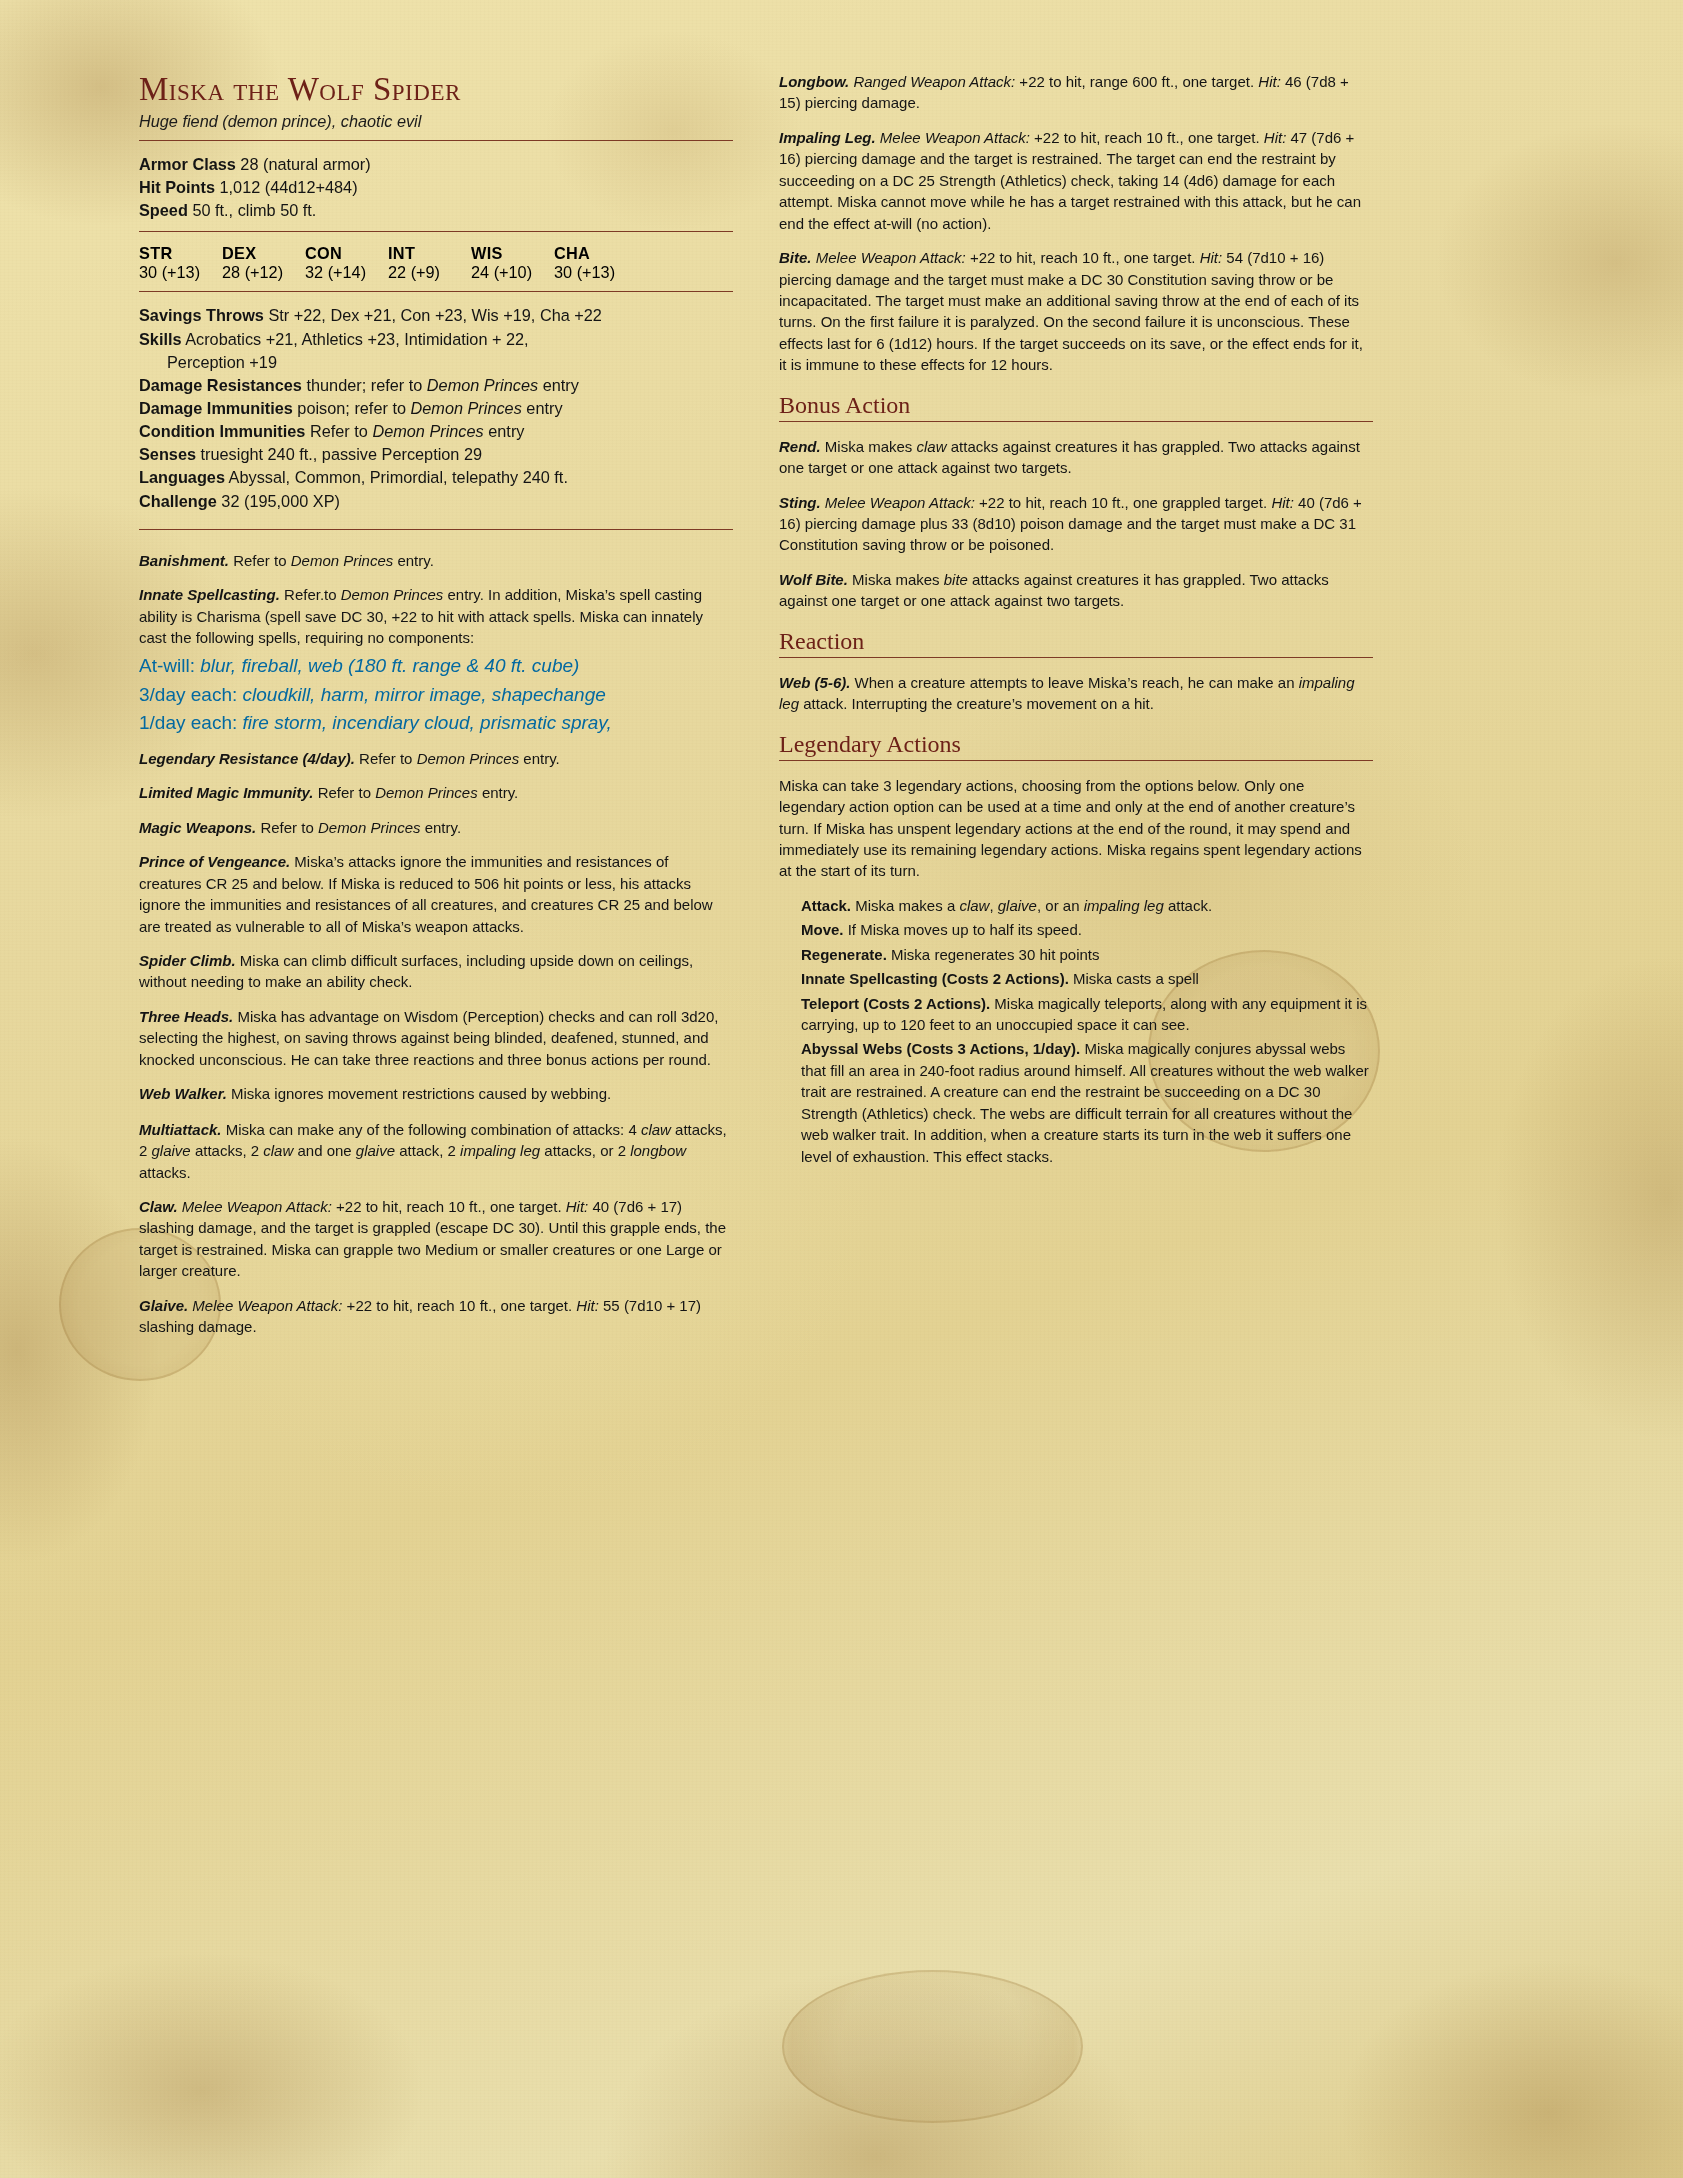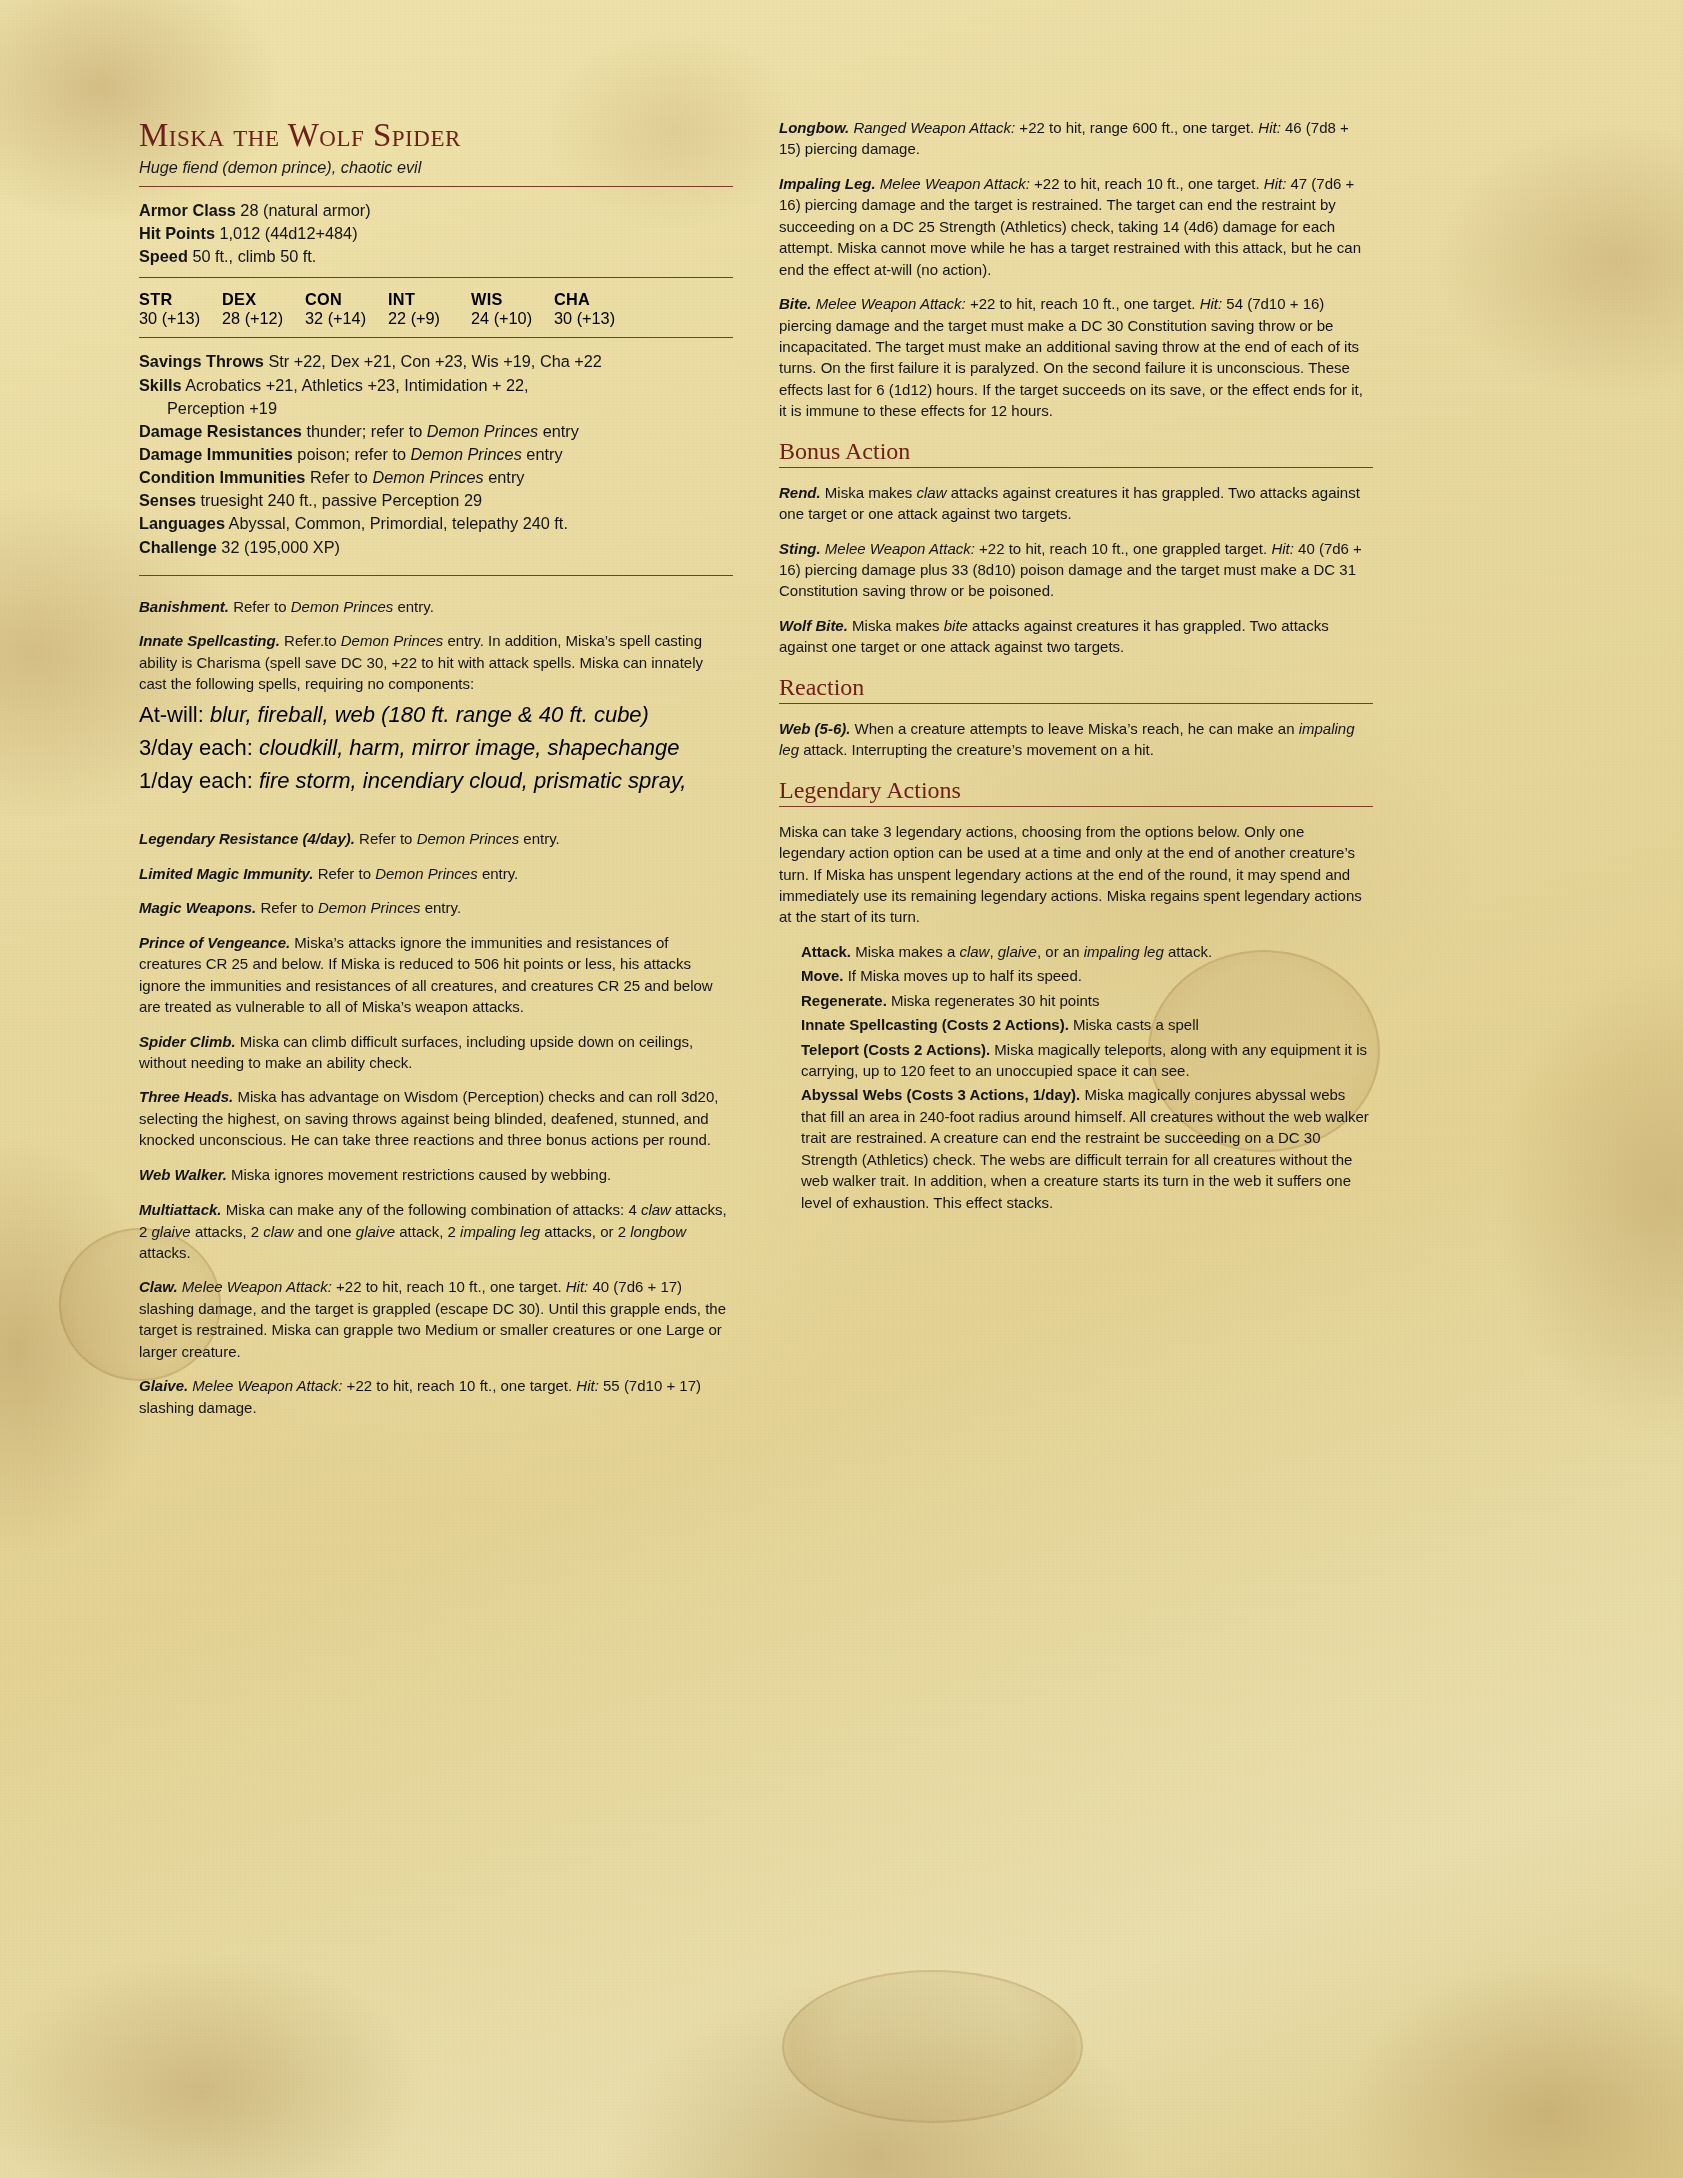--- a/index.html
+++ b/index.html
@@ -45,21 +45,21 @@
   .ring {
     position: absolute;
     border-radius: 50%;
     border: 2px solid rgba(150,112,52,0.22);
     background: radial-gradient(circle, rgba(160,120,55,0.10) 55%, rgba(160,120,55,0.20) 85%, rgba(160,120,55,0) 100%);
     pointer-events: none;
   }
   #page {
     position: absolute;
     inset: 0;
-    padding: 117px 117px 59px 139px;
+    padding: 71px 117px 59px 139px;
     box-sizing: border-box;
   }
   .cols {
     display: flex;
     gap: 46px;
     height: 100%;
   }
   .col { width: 594px; }
   .col.right { width: 594px; }
 
@@ -114,24 +114,24 @@
   .section {
     font-family: "Liberation Serif", serif;
     color: #6d2118;
     font-size: 24px;
     font-weight: normal;
     margin: 16px 0 2px 0;
     border-bottom: 1.4px solid #7d3a25;
     padding-bottom: 2px;
   }
   .spell-list {
-    font-size: 22px;
+    font-size: 19px;
     line-height: 1.5;
-    margin-bottom: 31px;
-    color: #000000;
+    margin-bottom: 10px;
+    color: #0369a1;
   }
   .tight { margin-bottom: 4px; }
   .la-line { margin-bottom: 3px; }
 </style>
 </head>
 <body>
 
 <div id="parchment"></div>
 <div class="ring" style="left:1148px; top:950px; width:228px; height:198px;"></div>
 <div class="ring" style="left:59px; top:1228px; width:158px; height:149px;"></div>

